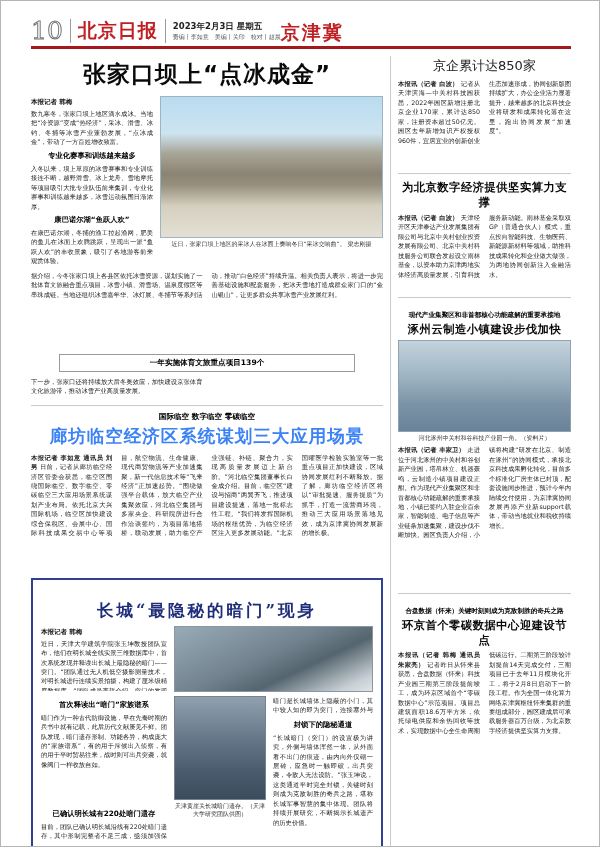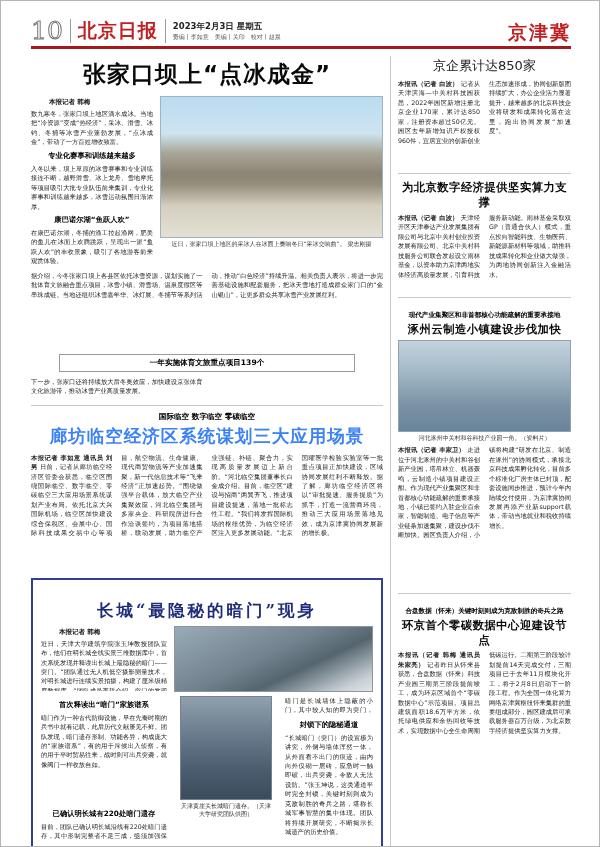--- a/index.html
+++ b/index.html
@@ -3,42 +3,42 @@
 <meta charset="utf-8">
 <style>
   html,body{margin:0;padding:0;background:#ededed;}
   .page{
     width:600px;height:847px;margin:0 auto;background:#fff;
     border:1px solid #b5b5b5;box-sizing:border-box;
     padding:8px 28px 8px 30px;overflow:hidden;position:relative;
     font-family:"DejaVu Sans","Liberation Sans",sans-serif;color:#1a1a1a;
   }
   
-  .header{display:flex;justify-content:space-between;align-items:flex-end;height:34px;}
+  .header{display:flex;align-items:flex-end;height:34px;}
   .h-left{display:flex;align-items:center;gap:7px;}
   .pagenum{font-family:"DejaVu Serif","Liberation Serif",serif;font-size:25px;color:#fff;
     -webkit-text-stroke:1px #777;text-stroke:1px #777;line-height:1;font-weight:400;}
   .h-div{width:1px;height:24px;background:#9a9a9a;}
   .masthead{font-family:"DejaVu Serif","Liberation Serif",serif;font-weight:bold;
     font-size:19px;color:#bf2024;letter-spacing:1px;line-height:1;}
   .date-block{line-height:1.5;}
   .date-main{font-size:8.5px;font-weight:bold;color:#222;}
   .date-sub{font-size:6px;color:#555;}
   .section-title{font-size:19px;font-weight:bold;color:#bf2024;letter-spacing:2px;line-height:1;margin-bottom:1px;}
   .red-rule{height:3px;background:#a5191d;margin:3px 0 7px 0;}
   
   .content{display:flex;}
   .left-zone{width:352px;}
   .vrule{width:1px;background:#c9c9c9;margin:0 7px;}
   .right-zone{flex:1;min-width:0;}
   .hrule{border-top:1px solid #c9c9c9;margin:6px 0;}
   
   .smallbody{font-size:6.3px;line-height:1.5;text-align:justify;color:#222;overflow:hidden;}
   .byline-inline{font-weight:bold;}
-  .byline-line{font-size:6.5px;font-weight:bold;margin:2px 18px;color:#111;}
+  .byline-line{font-size:6.5px;font-weight:bold;margin:2px 0;color:#111;}
   .subhead{font-size:7.3px;font-weight:bold;text-align:center;margin:4px 0 3px 0;color:#000;}
   .caption{font-size:6px;color:#333;margin-top:2px;text-align:center;line-height:1.4;}
   .cols2{column-count:2;column-gap:9px;}
   .cols4{column-count:4;column-gap:9px;}
   
   .headA{font-size:23px;font-weight:bold;text-align:center;letter-spacing:1px;margin:3px 0 6px 0;color:#0a0a0a;}
   .a-top{display:flex;gap:7px;}
   .a-left{width:122px;}
   .a-right{flex:1;min-width:0;}
   .photo-main{height:140px;border:1px solid #9db4c2;
@@ -52,21 +52,21 @@
   .headB{font-size:17.5px;font-weight:bold;text-align:center;letter-spacing:1px;margin:2px 0 5px 0;color:#3b82f6;}
   .b-body{height:118px;}
   
   .wallbox{border:2px solid #2f3f94;padding:18px 8px;margin-top:7px;}
   .headC{font-family:"DejaVu Serif","Liberation Serif",serif;font-size:16.5px;font-weight:bold;
     color:#1f2d7b;text-align:center;letter-spacing:3px;margin:2px 0 4px 0;}
   .wall-row1{display:flex;gap:7px;}
   .wall-row1-txt{width:126px;}
   .photo-wide{flex:1;height:64px;border:1px solid #8a97a3;
     background:linear-gradient(155deg,#9aabb8 0%,#72838f 45%,#55656f 65%,#c8d0d5 90%,#dfe4e6 100%);}
-  .wall-row2{display:flex;gap:13px;margin-top:4px;}
+  .wall-row2{display:flex;gap:7px;margin-top:4px;}
   .wall-col-l{width:126px;}
   .wall-col-m{width:92px;}
   .photo-tall{height:102px;border:1px solid #76828e;
     background:linear-gradient(180deg,#90a0ae 0%,#66788a 40%,#4a5c6e 72%,#3b4c5c 100%);}
   .wall-col-r{flex:1;min-width:0;}
   
   .headR{font-size:11.3px;font-weight:bold;text-align:center;letter-spacing:0.5px;margin:2px 0;color:#0a0a0a;}
   .subtitleR{font-size:13px;text-align:center;color:#222;margin:1px 0 4px 0;}
   .kickerR{font-size:6.6px;font-weight:bold;text-align:center;color:#000;margin:13px 0 2px 0;}
   .r-body1{height:88px;}

